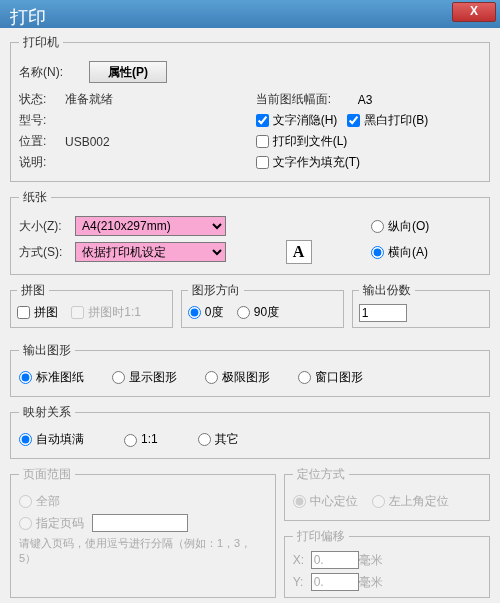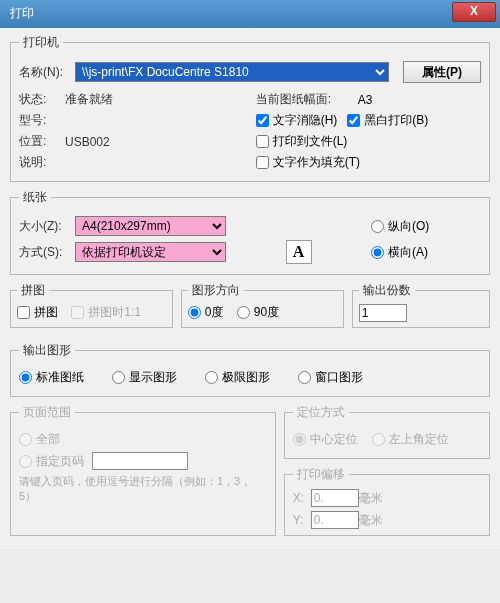--- a/index.html
+++ b/index.html
@@ -1,18 +1,18 @@
 <!DOCTYPE html>
 <html><head>
 <meta charset="utf-8">
 <style>
 * { box-sizing: border-box; margin: 0; padding: 0; font-family: "Microsoft YaHei", SimSun, sans-serif; font-size: 12px; }
 body { background: #ececec; width: 500px; height: 603px; overflow: hidden; position: relative; }
 .titlebar { height: 28px; background: linear-gradient(#5a9fd4,#3d7fb8); position: relative; }
-.titlebar .title { color: #fff; font-size: 12px; padding: 5px 10px; display: inline-block; }
+.titlebar .title { color: #fff; font-size: 18px; padding: 5px 10px; display: inline-block; }
 .closebtn { position: absolute; right: 4px; top: 2px; width: 44px; height: 20px; background: linear-gradient(#e06060,#c03030); border: 1px solid #803030; border-radius: 2px; color: #fff; text-align: center; line-height: 17px; font-weight: bold; }
 .content { padding: 6px 10px 6px 10px; background: #f0f0f0; }
 fieldset { border: 1px solid #b8b8b8; margin-bottom: 7px; padding: 6px 8px 6px 8px; position: relative; }
 legend { padding: 0 4px; color: #333; }
 .row { display: flex; align-items: center; margin: 4px 0; }
 .lbl { color: #333; }
 select.wide { flex: 1; height: 20px; border: 1px solid #7a7a7a; background: #f9a8d4; padding: 0 2px; }
 select.highlight { background: #2060c0; color: #fff; }
 .btn { width: 78px; height: 22px; background: linear-gradient(#f8f8f8,#e0e0e0); border: 1px solid #888; margin-left: 14px; cursor: pointer; font-weight: bold; }
 .cols { display: flex; }
@@ -36,23 +36,20 @@
   <span class="title">打印</span>
   <div class="closebtn">X</div>
 </div>
 
 <div class="content">
 
 <fieldset>
   <legend>打印机</legend>
   <div class="row">
     <span class="lbl" style="width:56px">名称(N):</span>
-    <select class="wide highlight">
-      <option>\\js-print\FX DocuCentre S1810</option>
-    </select>
     <button class="btn">属性(P)</button>
   </div>
   <div class="cols">
     <div class="col" style="flex:1.05">
       <div class="row">
             <span class="lbl" style="width:46px">状态:</span>
             <span class="val">准备就绪</span>
           </div>
       <div class="row">
             <span class="lbl" style="width:46px">型号:</span>
@@ -124,20 +121,28 @@
 <fieldset style="margin-top:7px">
   <legend>输出图形</legend>
   <div class="row" style="gap:28px">
     <label><input type="radio" name="os" checked="" style=""><span>标准图纸</span></label>
     <label><input type="radio" name="os" style=""><span>显示图形</span></label>
     <label><input type="radio" name="os" style=""><span>极限图形</span></label>
     <label><input type="radio" name="os" style=""><span>窗口图形</span></label>
   </div>
 </fieldset>
 
+<fieldset>
+  <legend>映射关系</legend>
+  <div class="row" style="gap:40px">
+    <label><input type="radio" name="mp" checked="" style=""><span>自动填满</span></label>
+    <label><input type="radio" name="mp" style=""><span>1:1</span></label>
+    <label><input type="radio" name="mp" style=""><span>其它</span></label>
+  </div>
+</fieldset>
 
 <div class="cols" style="gap:8px">
   <fieldset class="disabled" style="flex:1.2">
     <legend>页面范围</legend>
     <div class="row">
           <label><input type="radio" name="rg" disabled="" style=""><span>全部</span></label>
         </div>
     <div class="row">
       <label><input type="radio" name="rg" disabled="" style=""><span>指定页码</span></label>
       <input type="text" class="wide" disabled="" style="margin-left: 8px;">

